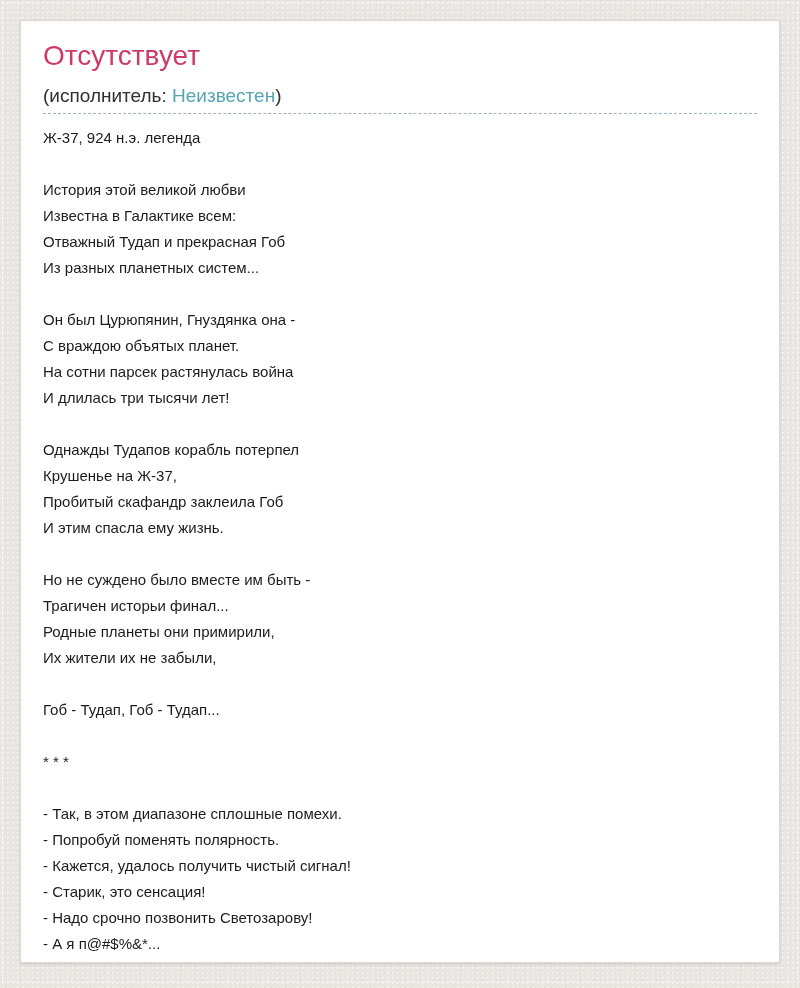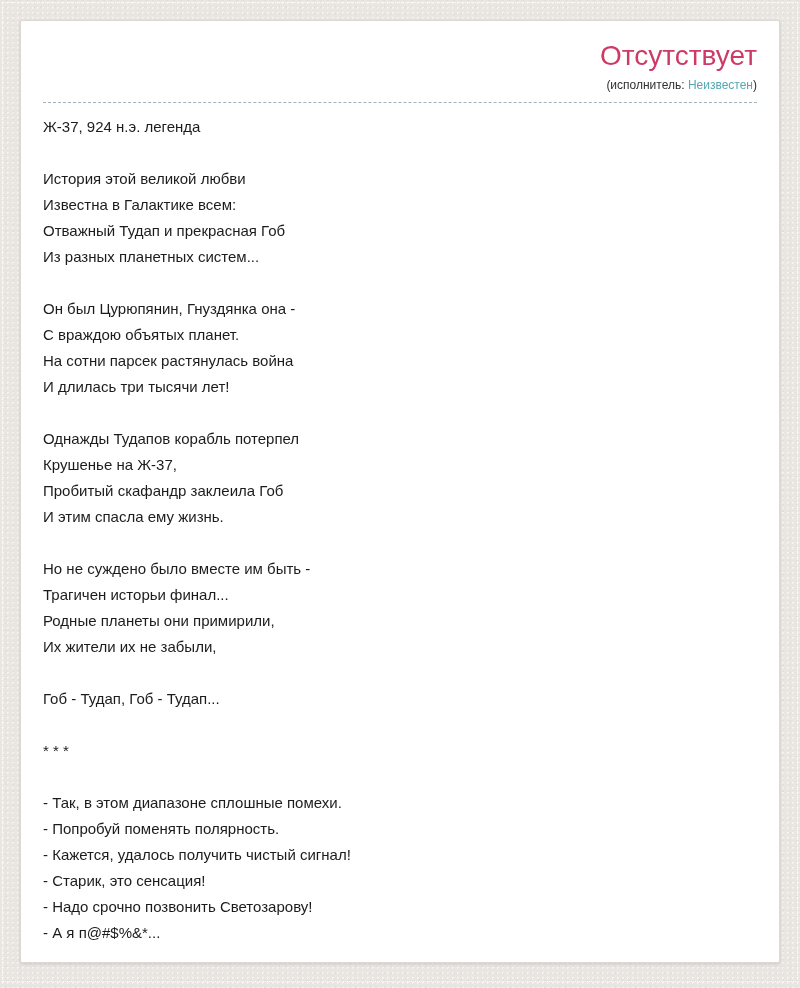--- a/index.html
+++ b/index.html
@@ -36,34 +36,33 @@
     height: 943px;
     background: #ffffff;
     border: 1px solid #dcd8d3;
     border-radius: 2px;
     box-shadow: 0 1px 3px rgba(0,0,0,0.14);
     padding: 20px 22px 0;
   }
   .song-header {
     border-bottom: 1px dashed var(--separator);
     padding-bottom: 6px;
-    text-align: right;
   }
   h1.song-title {
     font-size: 28px;
     line-height: 30px;
     font-weight: normal;
     color: var(--accent_title);
     letter-spacing: 0;
   }
   .artist-line {
-    font-size: 12px;
+    font-size: 19px;
     line-height: 22px;
     color: var(--label_text);
-    margin-top: 3px;
+    margin-top: 14px;
   }
   .artist-link {
     color: var(--accent_link);
     text-decoration: none;
     cursor: pointer;
   }
   .lyrics {
     margin-top: 11px;
     font-size: 15px;
     line-height: 26px;

